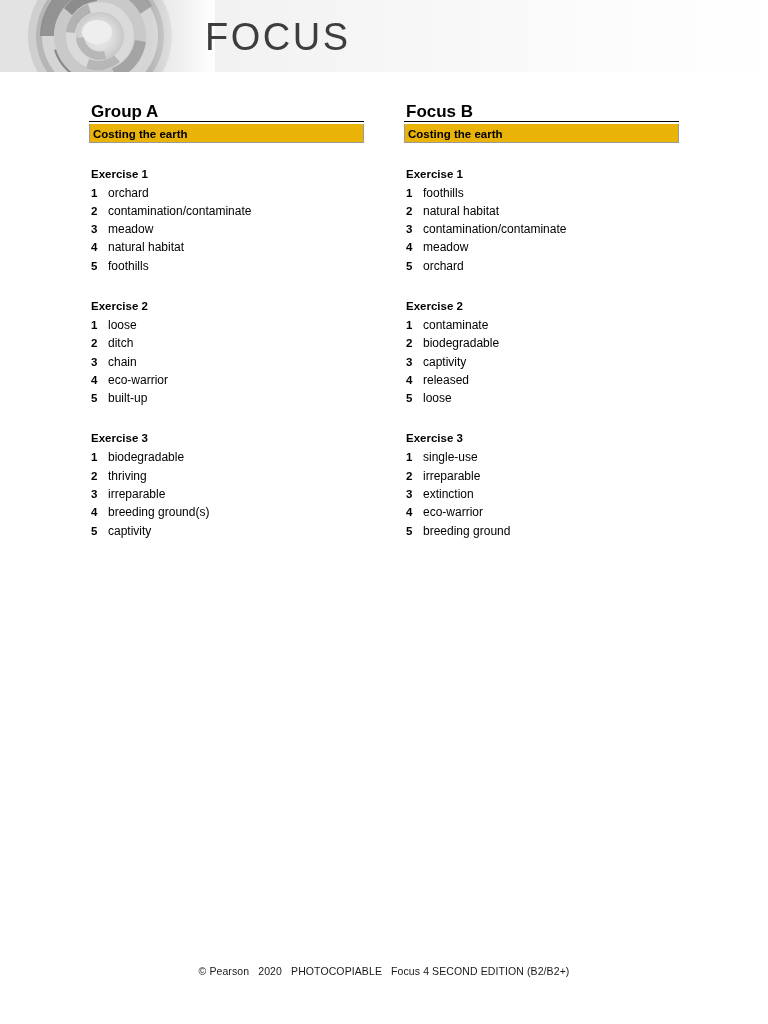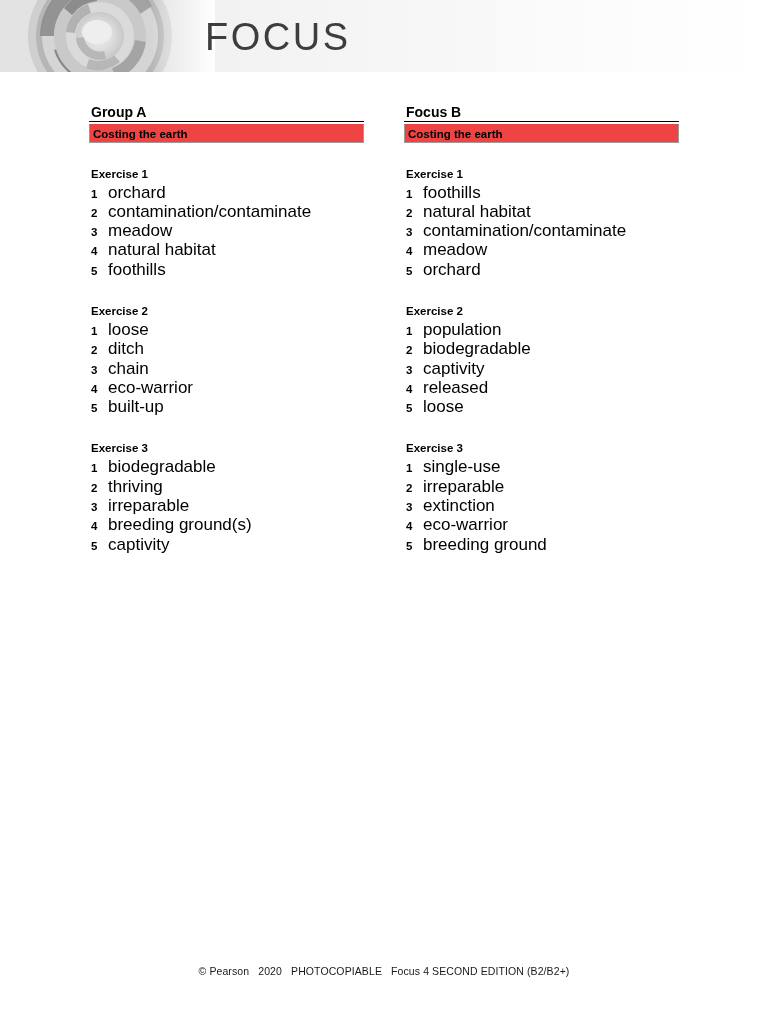--- a/index.html
+++ b/index.html
@@ -67,34 +67,34 @@
   }
   .column {
     position: absolute;
     top: 0;
     width: 275px;
   }
   .column.col-a { left: 89px; }
   .column.col-b { left: 404px; }
 
   .group-label {
-    font-size: 14px;
+    font-size: 17px;
     font-weight: bold;
     color: #000;
     padding: 0 0 2px 2px;
     margin-top: 33px;
     line-height: 14px;
   }
   .group-rule {
     height: 0;
     border-top: 1.6px solid #000000;
     margin-bottom: 1.5px;
   }
   .topic-band {
-    background: #ef4444;
+    background: #eab308;
     border: 0.8px solid #9a9a9a;
     border-top: none;
     font-size: 11.5px;
     font-weight: bold;
     color: #000;
     padding: 3px 0 4px 3px;
     line-height: 14px;
     box-sizing: border-box;
     height: 19px;
   }
@@ -117,21 +117,21 @@
     padding-left: 2px;
   }
   .answer-num {
     font-size: 11.5px;
     font-weight: bold;
     width: 17px;
     flex: 0 0 17px;
     color: #000;
   }
   .answer-text {
-    font-size: 17px;
+    font-size: 12px;
     font-weight: normal;
     color: #000;
     white-space: nowrap;
   }
 
   
   .footer {
     position: absolute;
     left: 0;
     top: 965px;
@@ -299,21 +299,21 @@
       <div class="answer-row">
         <span class="answer-num">5</span>
         <span class="answer-text">orchard</span>
       </div>
     </div>
 
     <div class="exercise-block">
       <div class="exercise-title">Exercise 2</div>
       <div class="answer-row">
         <span class="answer-num">1</span>
-        <span class="answer-text">population</span>
+        <span class="answer-text">contaminate</span>
       </div>
       <div class="answer-row">
         <span class="answer-num">2</span>
         <span class="answer-text">biodegradable</span>
       </div>
       <div class="answer-row">
         <span class="answer-num">3</span>
         <span class="answer-text">captivity</span>
       </div>
       <div class="answer-row">

